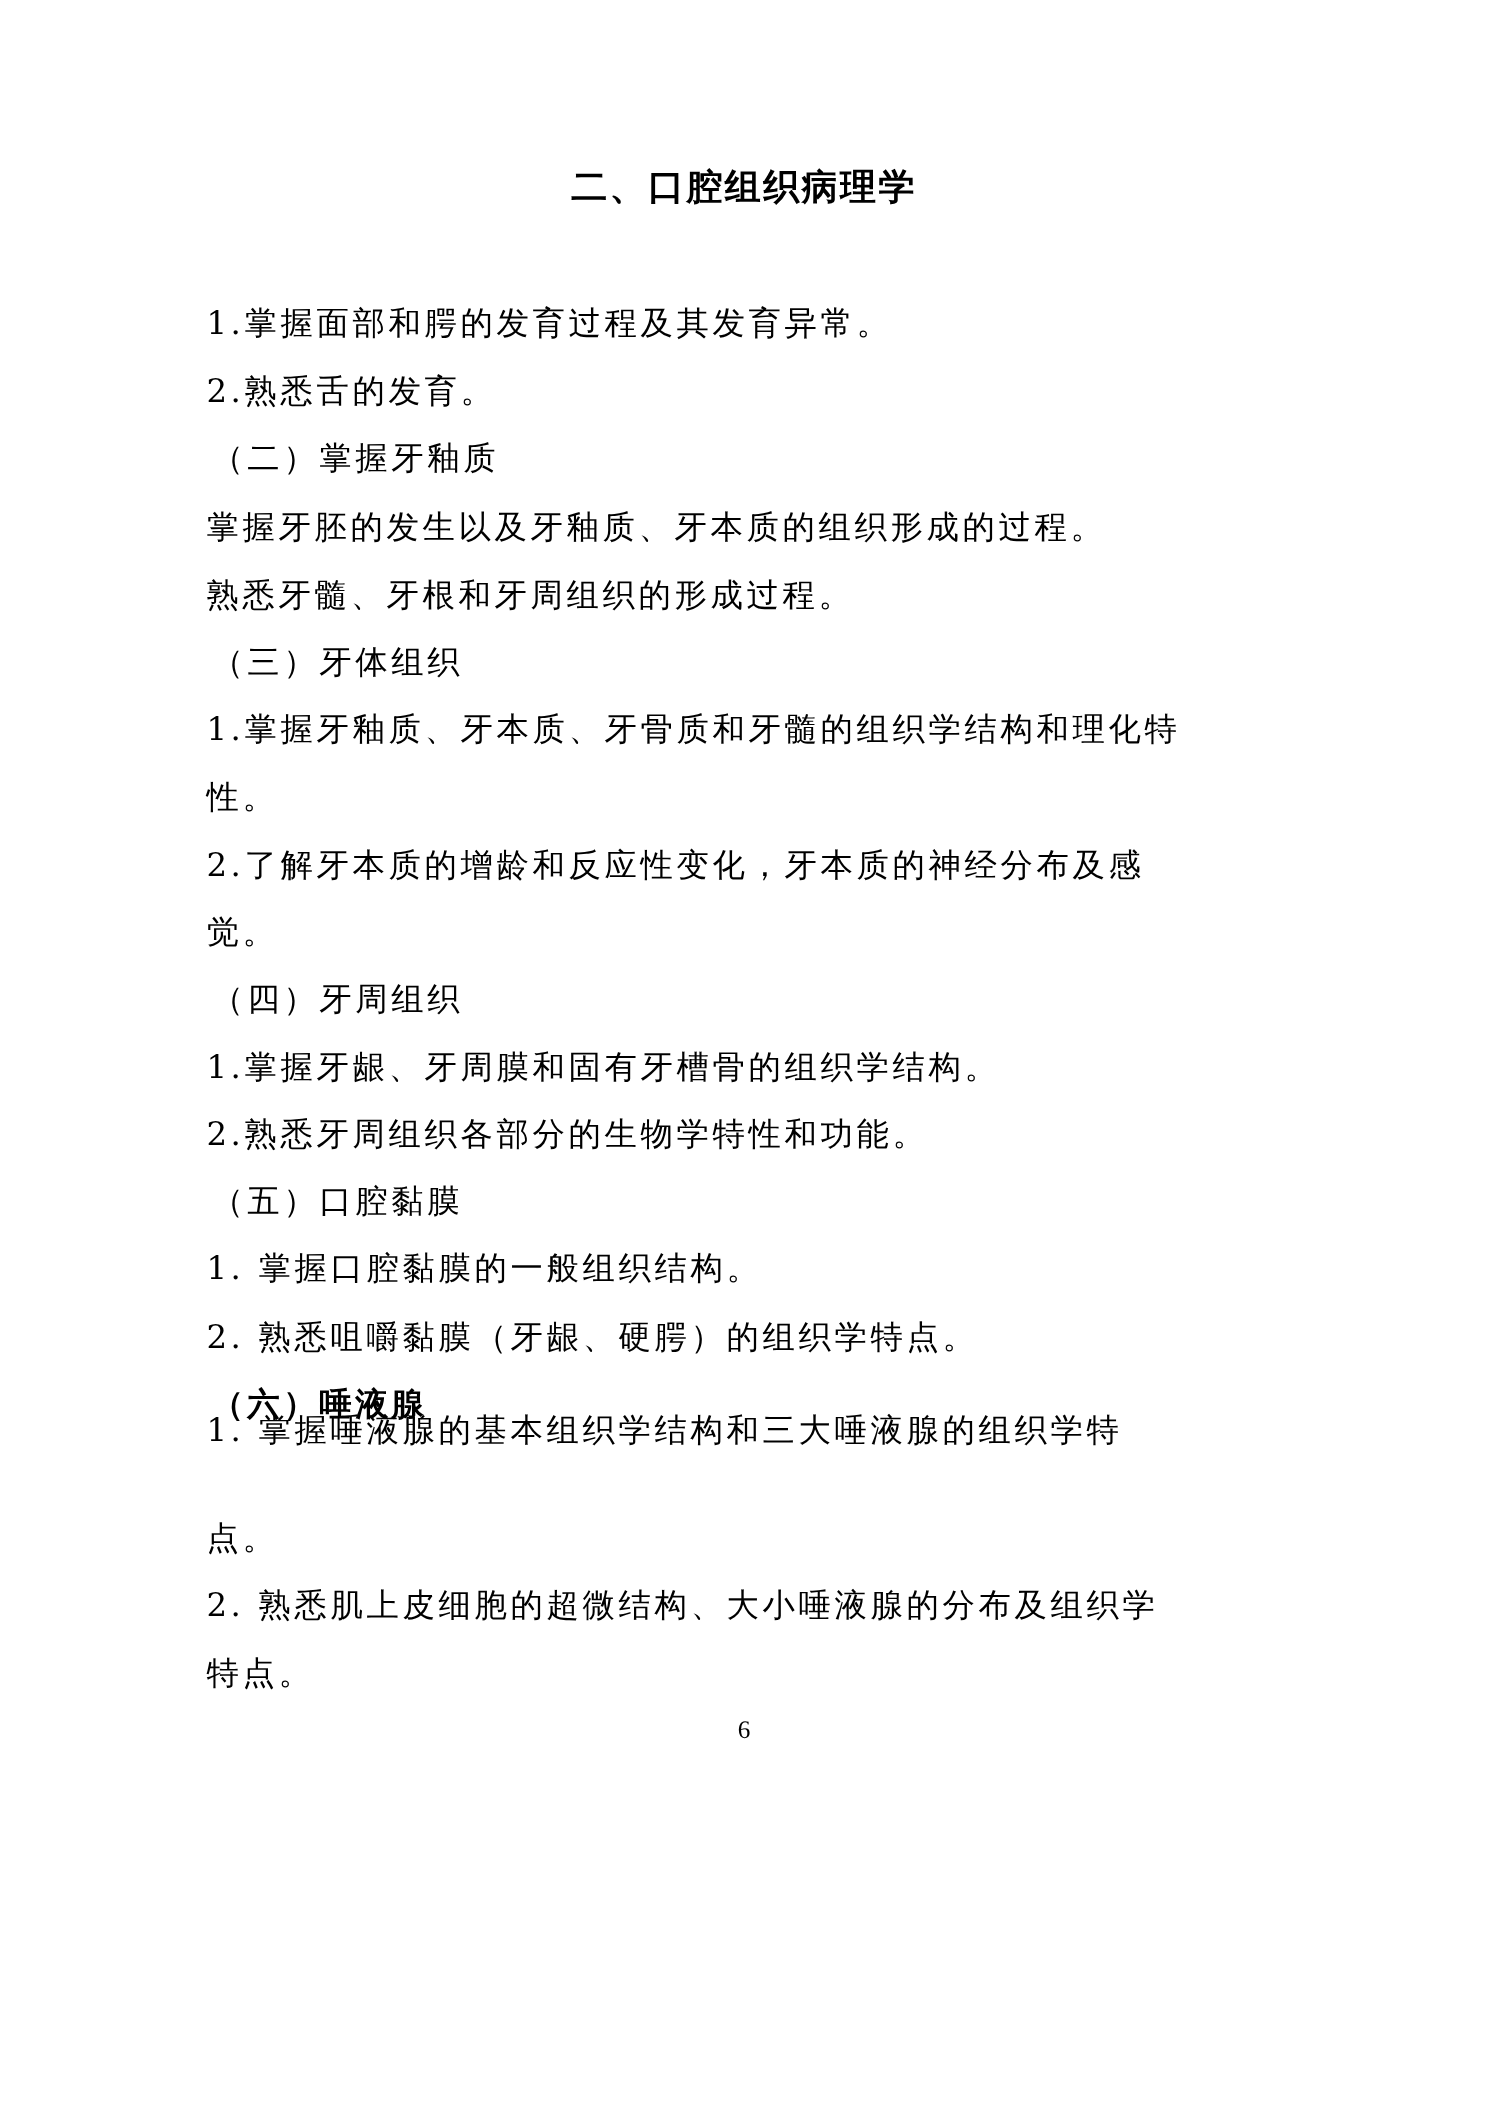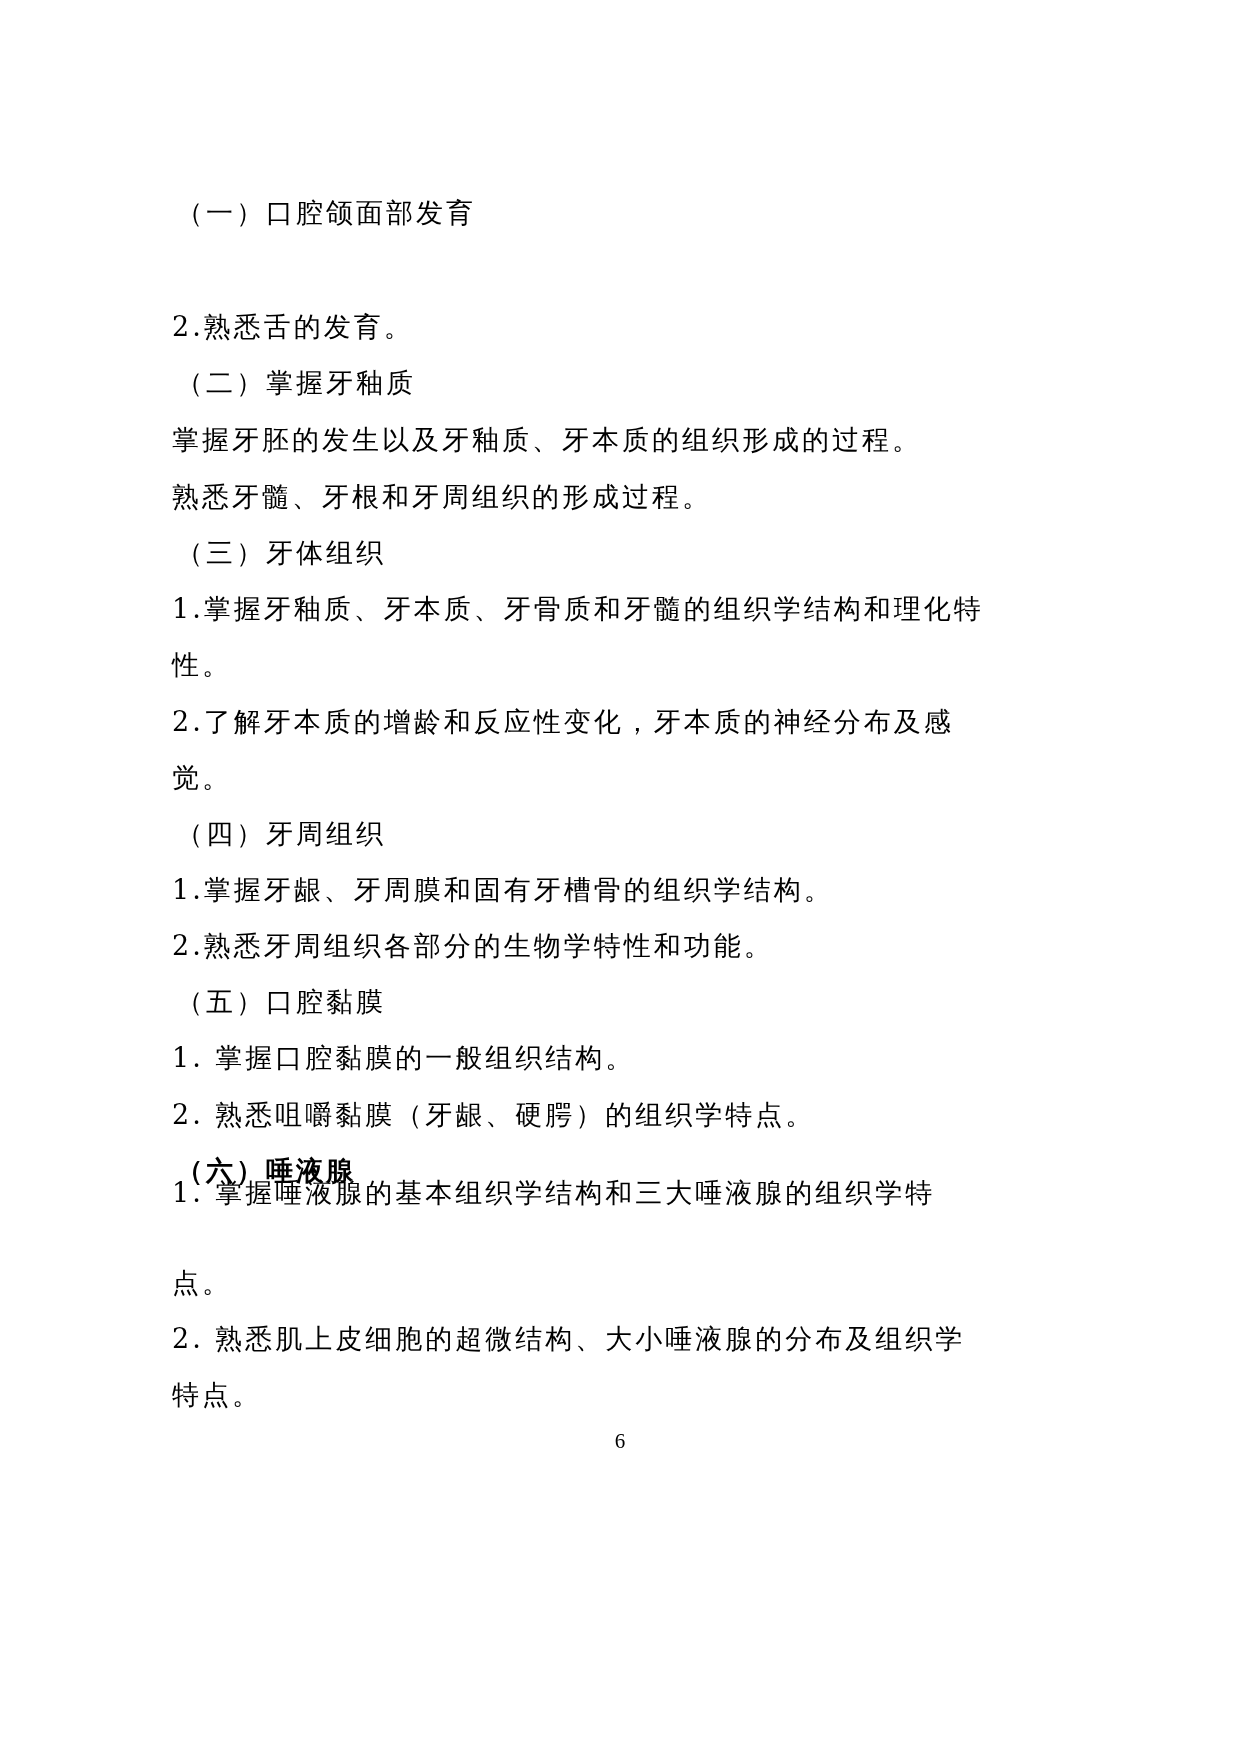--- a/index.html
+++ b/index.html
@@ -53,22 +53,23 @@
       text-align: center;
       font-size: 21px;
       line-height: 30px;
       font-family: "Liberation Serif", serif;
     }
   </style>
 </head>
 <body>
 
 <div class="page">
+  <div class="title">二、口腔组织病理学</div>
 
-  <div class="line heading" style="top:193px;">（一）口腔颌面部发育</div>
+  <div class="line" style="top:250px;">1.掌握面部和腭的发育过程及其发育异常。</div>
   <div class="line" style="top:307px;">2.熟悉舌的发育。</div>
 
   <div class="line heading" style="top:363px;">（二）掌握牙釉质</div>
   <div class="line" style="top:477px;">熟悉牙髓、牙根和牙周组织的形成过程。</div>
   <div class="line" style="top:420px;">掌握牙胚的发生以及牙釉质、牙本质的组织形成的过程。</div>
 
   <div class="line heading" style="top:533px;">（三）牙体组织</div>
   <div class="line" style="top:589px;">1.掌握牙釉质、牙本质、牙骨质和牙髓的组织学结构和理化特</div>
   <div class="line" style="top:645px;">性。</div>
   <div class="line" style="top:702px;">2.了解牙本质的增龄和反应性变化，牙本质的神经分布及感</div>

